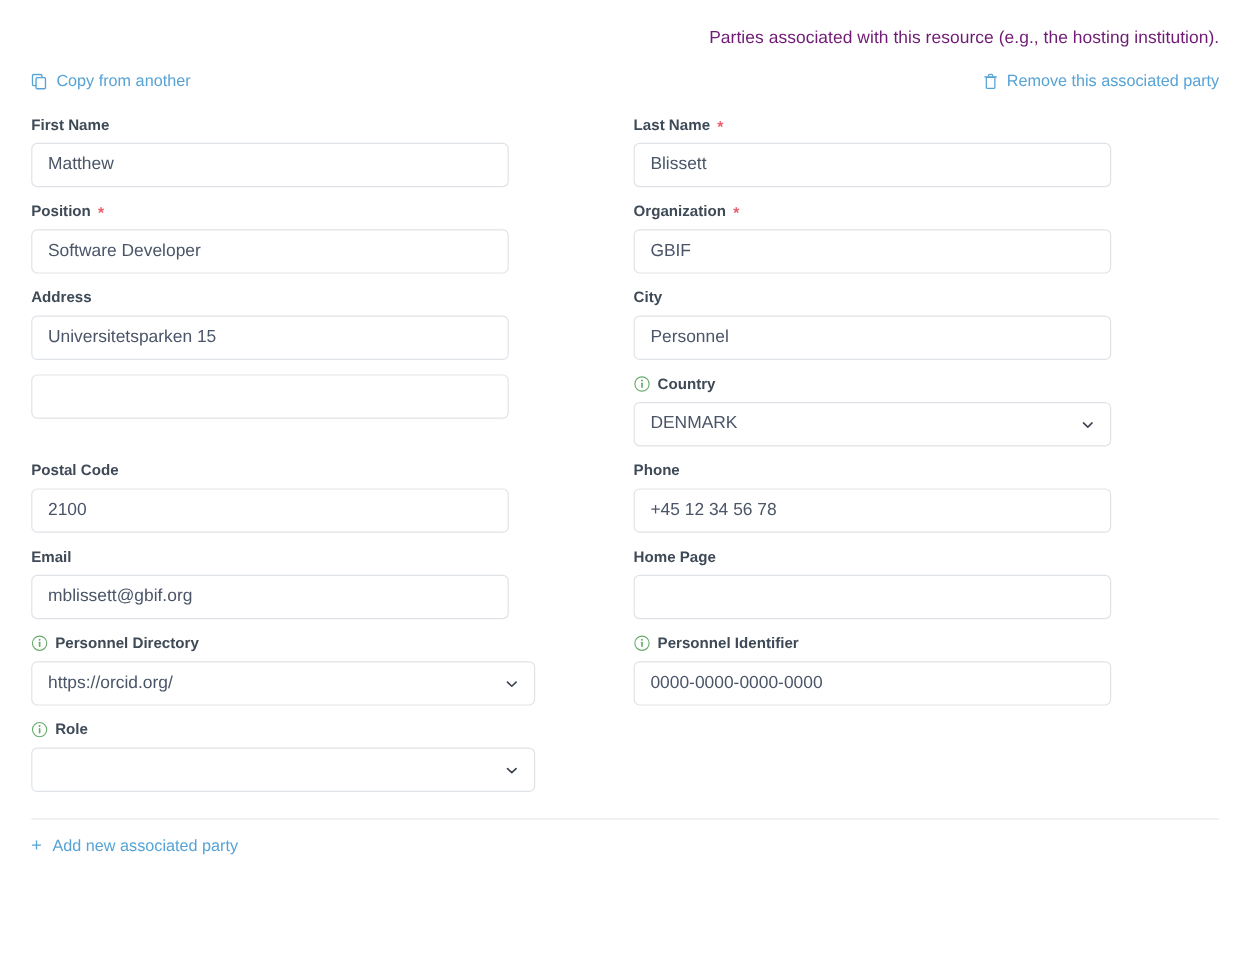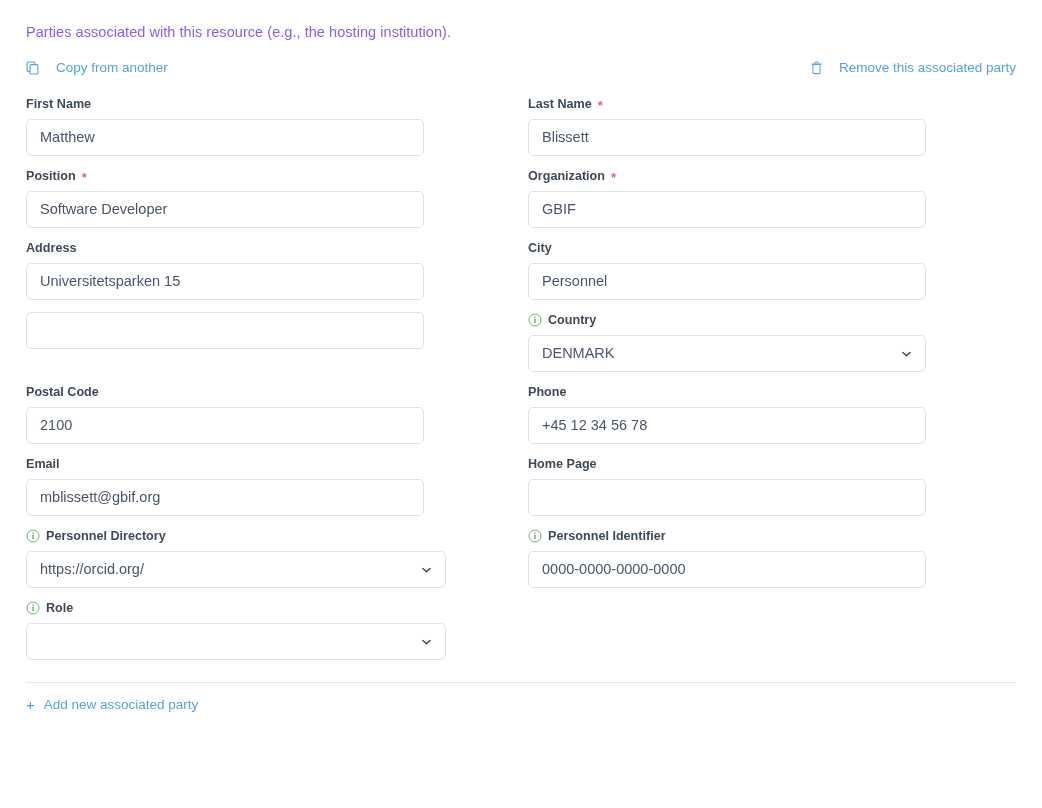--- a/index.html
+++ b/index.html
@@ -15,38 +15,39 @@
     color: #4a5568;
     -webkit-font-smoothing: antialiased;
   }
 
   .panel {
     padding: 22px 26px 0 26px;
   }
 
   .intro {
     font-size: 14.5px;
-    color: #8b5cf6;
+    color: #701a75;
     line-height: 20px;
     margin: 0 0 0 0;
     letter-spacing: 0.05px;
+    text-align: right;
   }
 
   
   .action-row {
     display: flex;
     justify-content: space-between;
     align-items: center;
     margin-top: 16px;
     height: 20px;
   }
   .action-link {
     display: inline-flex;
     align-items: center;
-    gap: 16px;
+    gap: 7px;
     font-size: 13.5px;
     color: #57a3d6;
     cursor: pointer;
     text-decoration: none;
     line-height: 1;
     white-space: nowrap;
   }
   .action-link .ico { display: inline-flex; align-items: center; }
 
   

